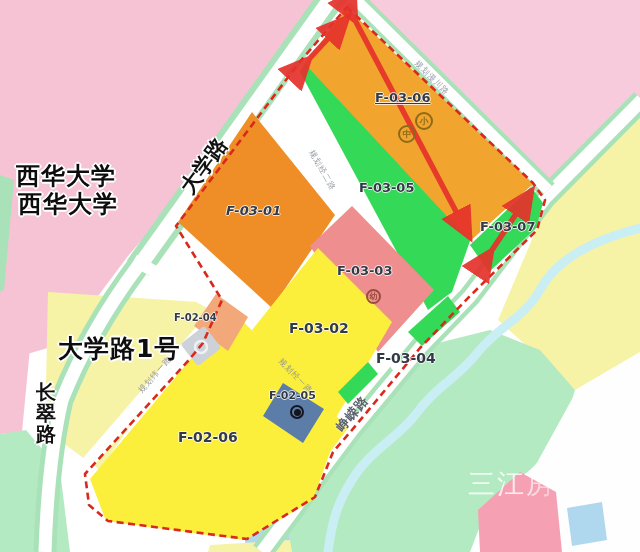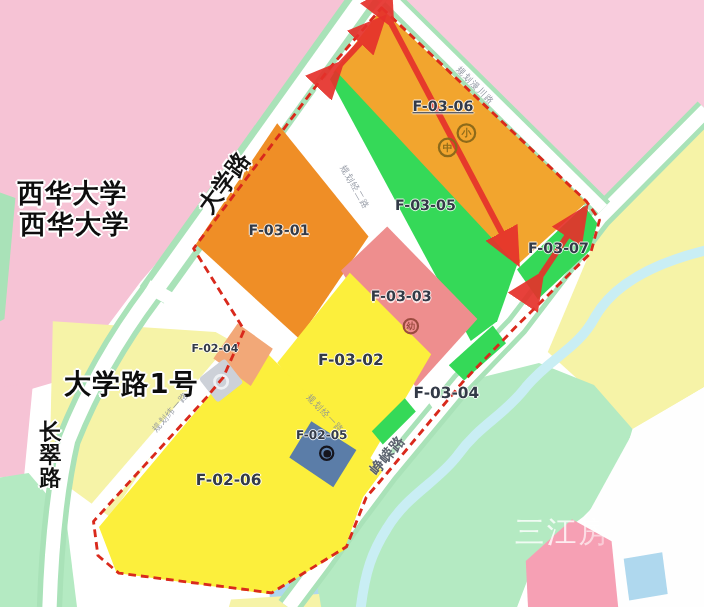--- a/index.html
+++ b/index.html
@@ -102,21 +102,21 @@
 </div>
 <div class="lbl roadsm" style="left:332px;top:424px;transform:rotate(-50deg);">峥嵘路</div>
 <div class="lbl roadtiny" style="left:420px;top:58px;transform:rotate(45deg);">规划漫川路</div>
 <div class="lbl roadtiny" style="left:316px;top:148px;transform:rotate(60deg);">规划经二路</div>
 <div class="lbl roadtiny" style="left:284px;top:356px;transform:rotate(46deg);">规划经一路</div>
 <div class="lbl roadtiny" style="left:136px;top:388px;transform:rotate(-49deg);">规划纬一路</div>
 
 <div class="lbl parcel" style="left:375px;top:90px;text-decoration:underline;">F-03-06</div>
 <div class="lbl parcel" style="left:359px;top:180px;">F-03-05</div>
 <div class="lbl parcel" style="left:466px;top:219px;margin-left:14px;">F-03-07</div>
-<div class="lbl parcel" style="left:226px;top:203px;">F-03-01</div>
+<div class="lbl parcel" style="left:226px;top:203px;font-style:italic;">F-03-01</div>
 <div class="lbl parcel" style="left:337px;top:263px;">F-03-03</div>
 <div class="lbl parcel" style="left:289px;top:320px;font-size:14px;">F-03-02</div>
 <div class="lbl parcel" style="left:356px;top:350px;font-size:14px;margin-left:20px;">F-03-04</div>
 <div class="lbl parcel" style="left:174px;top:312px;font-size:10px;">F-02-04</div>
 <div class="lbl parcel" style="left:269px;top:389px;font-size:11px;">F-02-05</div>
 <div class="lbl parcel" style="left:178px;top:429px;font-size:14px;">F-02-06</div>
 
 <div class="circle-icon" style="left:398px;top:125px;width:18px;height:18px;border:2px solid #8D6A1A;color:#8D6A1A;font-size:9px;font-weight:bold;">
       <span>中</span>
     </div>

